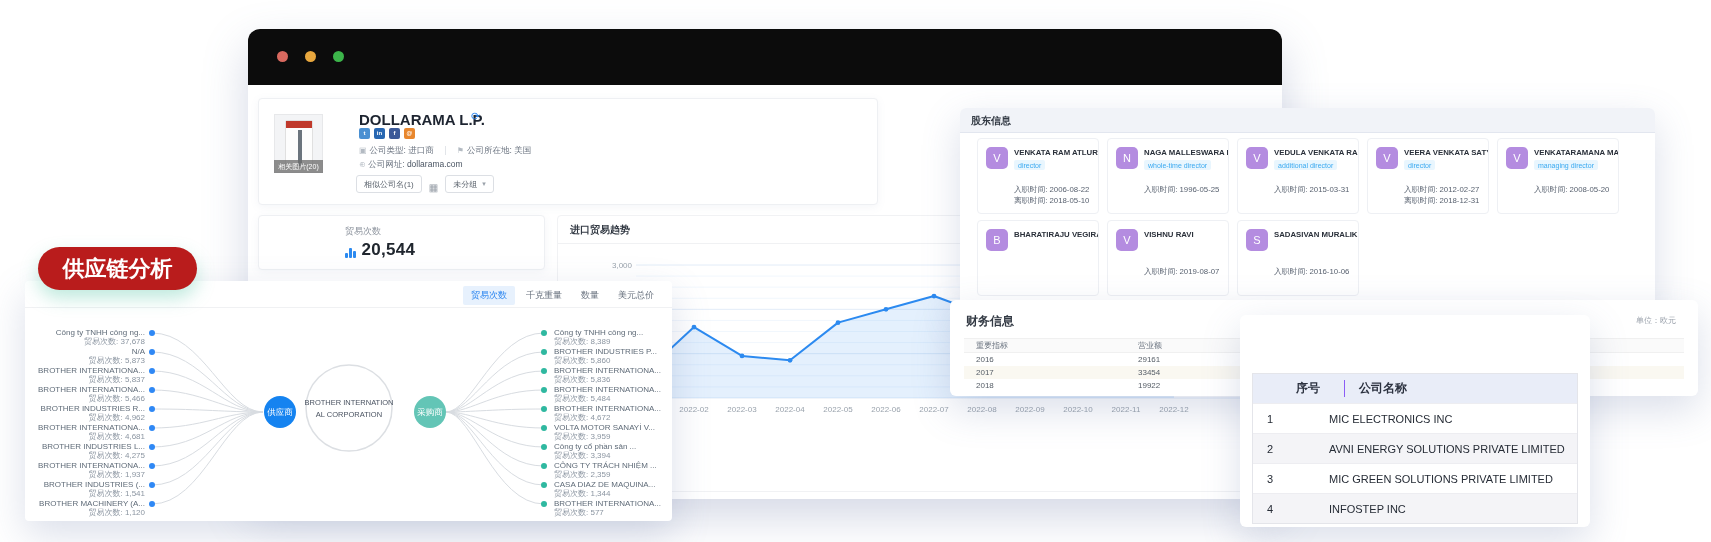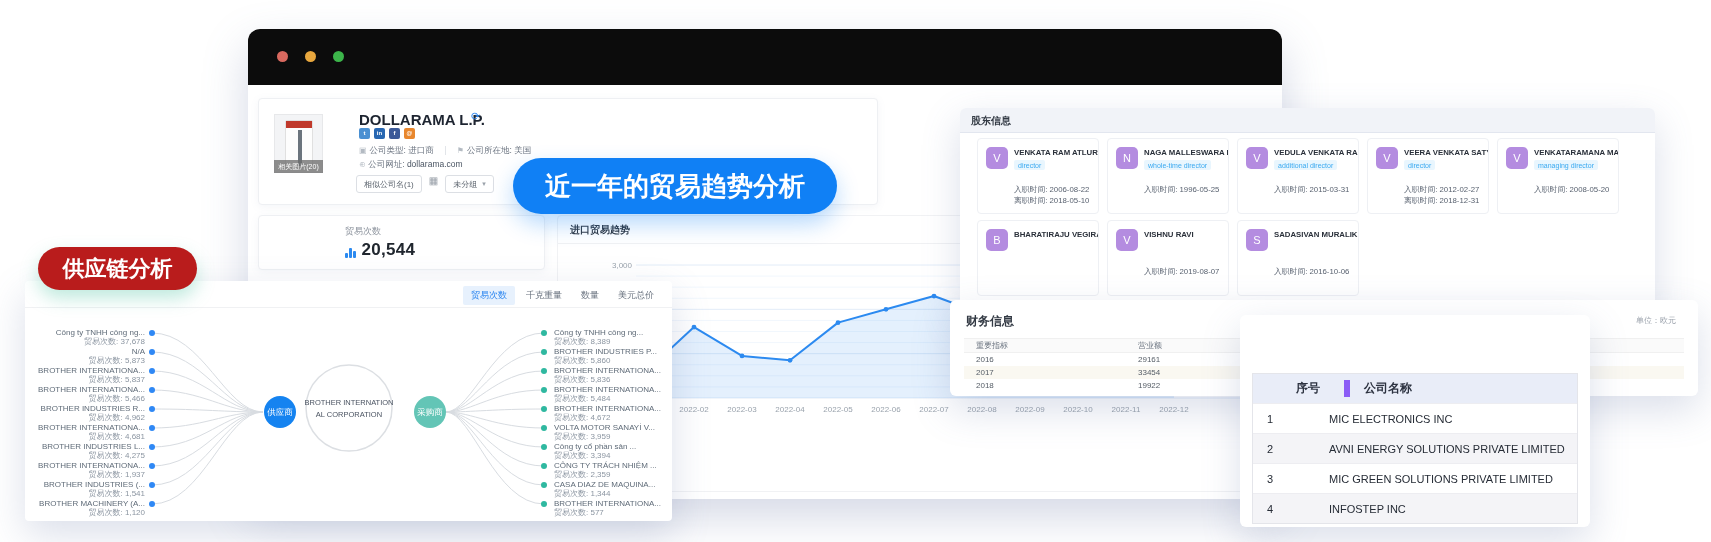--- a/index.html
+++ b/index.html
@@ -31,21 +31,21 @@
   .co-name { position:absolute; left:100px; top:12px; font-size:15px; font-weight:bold; color:#1d2430; }
   .co-refresh { position:absolute; left:212px; top:11px; font-size:11px; color:#2a85f0; }
   .socials { position:absolute; left:100px; top:29px; display:flex; gap:4px; }
   .soc { width:11px; height:11px; border-radius:2px; color:#fff; font-size:6px; line-height:11px;
          text-align:center; font-weight:bold; }
   .co-meta { position:absolute; left:100px; top:46px; font-size:8.5px; color:#6b7480; white-space:nowrap; }
   .co-meta .ic { color:#b3bac2; margin-right:3px; font-size:8px; }
   .co-meta .sep { color:#d7dbe0; margin:0 8px; }
   .co-web { position:absolute; left:100px; top:60px; font-size:8.5px; color:#6b7480; }
   .co-web .val { color:#4b5563; }
-  .company-selects { position:absolute; left:97px; top:76px; display:flex; gap:7px; align-items:flex-start; }
+  .company-selects { position:absolute; left:97px; top:76px; display:flex; gap:7px; align-items:flex-end; }
   .sel { display:inline-flex; align-items:center; gap:5px; height:18px; border:1px solid #dcdfe4;
          border-radius:3px; padding:0 7px; font-size:8px; color:#5a626c; background:#fff; }
   .sel .arr { color:#9aa1aa; font-size:7px; }
   .mini-ic { color:#9aa1aa; font-size:10px; }
 
   .stats-card { left:10px; top:130px; width:287px; height:55px; }
   .stat-label { position:absolute; left:86px; top:9px; font-size:9px; color:#8b929c; }
   .stat-row { position:absolute; left:86px; top:24px; display:flex; align-items:flex-end; gap:6px; }
   .bars { display:inline-flex; align-items:flex-end; gap:1.5px; padding-bottom:2px; }
   .bars i { display:block; width:2.5px; background:#2c8af0; border-radius:1px; }
@@ -88,21 +88,21 @@
   .fin-hrow .fin-c1, .fin-hrow .fin-c2 { color:#6b7480; }
 
   .relations-panel { left:1240px; top:315px; width:350px; height:212px; z-index:4; }
   .rel-head { position:absolute; left:12px; top:12px; width:326px; height:38px; background:#e3e7f1;
               border-radius:3px; }
   .rel-head span { position:absolute; left:14px; top:10px; font-size:16px; font-weight:bold; color:#23293a; }
   .rel-table { position:absolute; left:12px; top:58px; width:326px; border:1px solid #e4e5ea; }
   .rel-hrow { display:grid; grid-template-columns:62px 1fr; height:29px; background:#e9edf8;
               align-items:center;padding-left:29px; }
   .rel-hrow span { font-size:12px; font-weight:bold; color:#2c3240; padding-left:14px; }
-  .rel-hrow span:last-child { border-left:6px solid #8b5cf6; }
+  .rel-hrow span:last-child { border-left:1px solid #8b5cf6; }
   .rel-row { display:grid; grid-template-columns:62px 1fr; height:30px; align-items:center;
              border-top:1px solid #ededf1; }
   .rel-row span { font-size:11px; color:#262c36; padding-left:14px; font-weight:500; white-space:nowrap; }
 
   .supply-panel { left:25px; top:281px; width:647px; height:240px; z-index:5; border-radius:4px; }
   .sc-tabs { position:absolute; top:5px; right:10px; display:flex; gap:3px; z-index:2; }
   .sc-tab { font-size:9px; color:#6b7480; padding:3px 8px; border-radius:2px; cursor:pointer; }
   .sc-tab.active { background:#e7f1fd; color:#2a85f0; }
   .sc-divider { position:absolute; left:0; top:26px; width:100%; border-top:1px solid #f0f1f3; }
   .supply-panel svg { position:absolute; left:0; top:0; }
@@ -485,15 +485,14 @@
     <div class="sc-tabs" id="sc-tabs">
         <span class="sc-tab active">贸易次数</span>
         <span class="sc-tab">千克重量</span>
         <span class="sc-tab">数量</span>
         <span class="sc-tab">美元总价</span>
       </div>
     <div class="sc-divider"></div>
   </div>
 
   <div class="badge badge-green">供应链分析</div>
-  <div class="badge badge-blue">近一年的贸易趋势分析</div>
 
 </div>
 
 </body></html>

